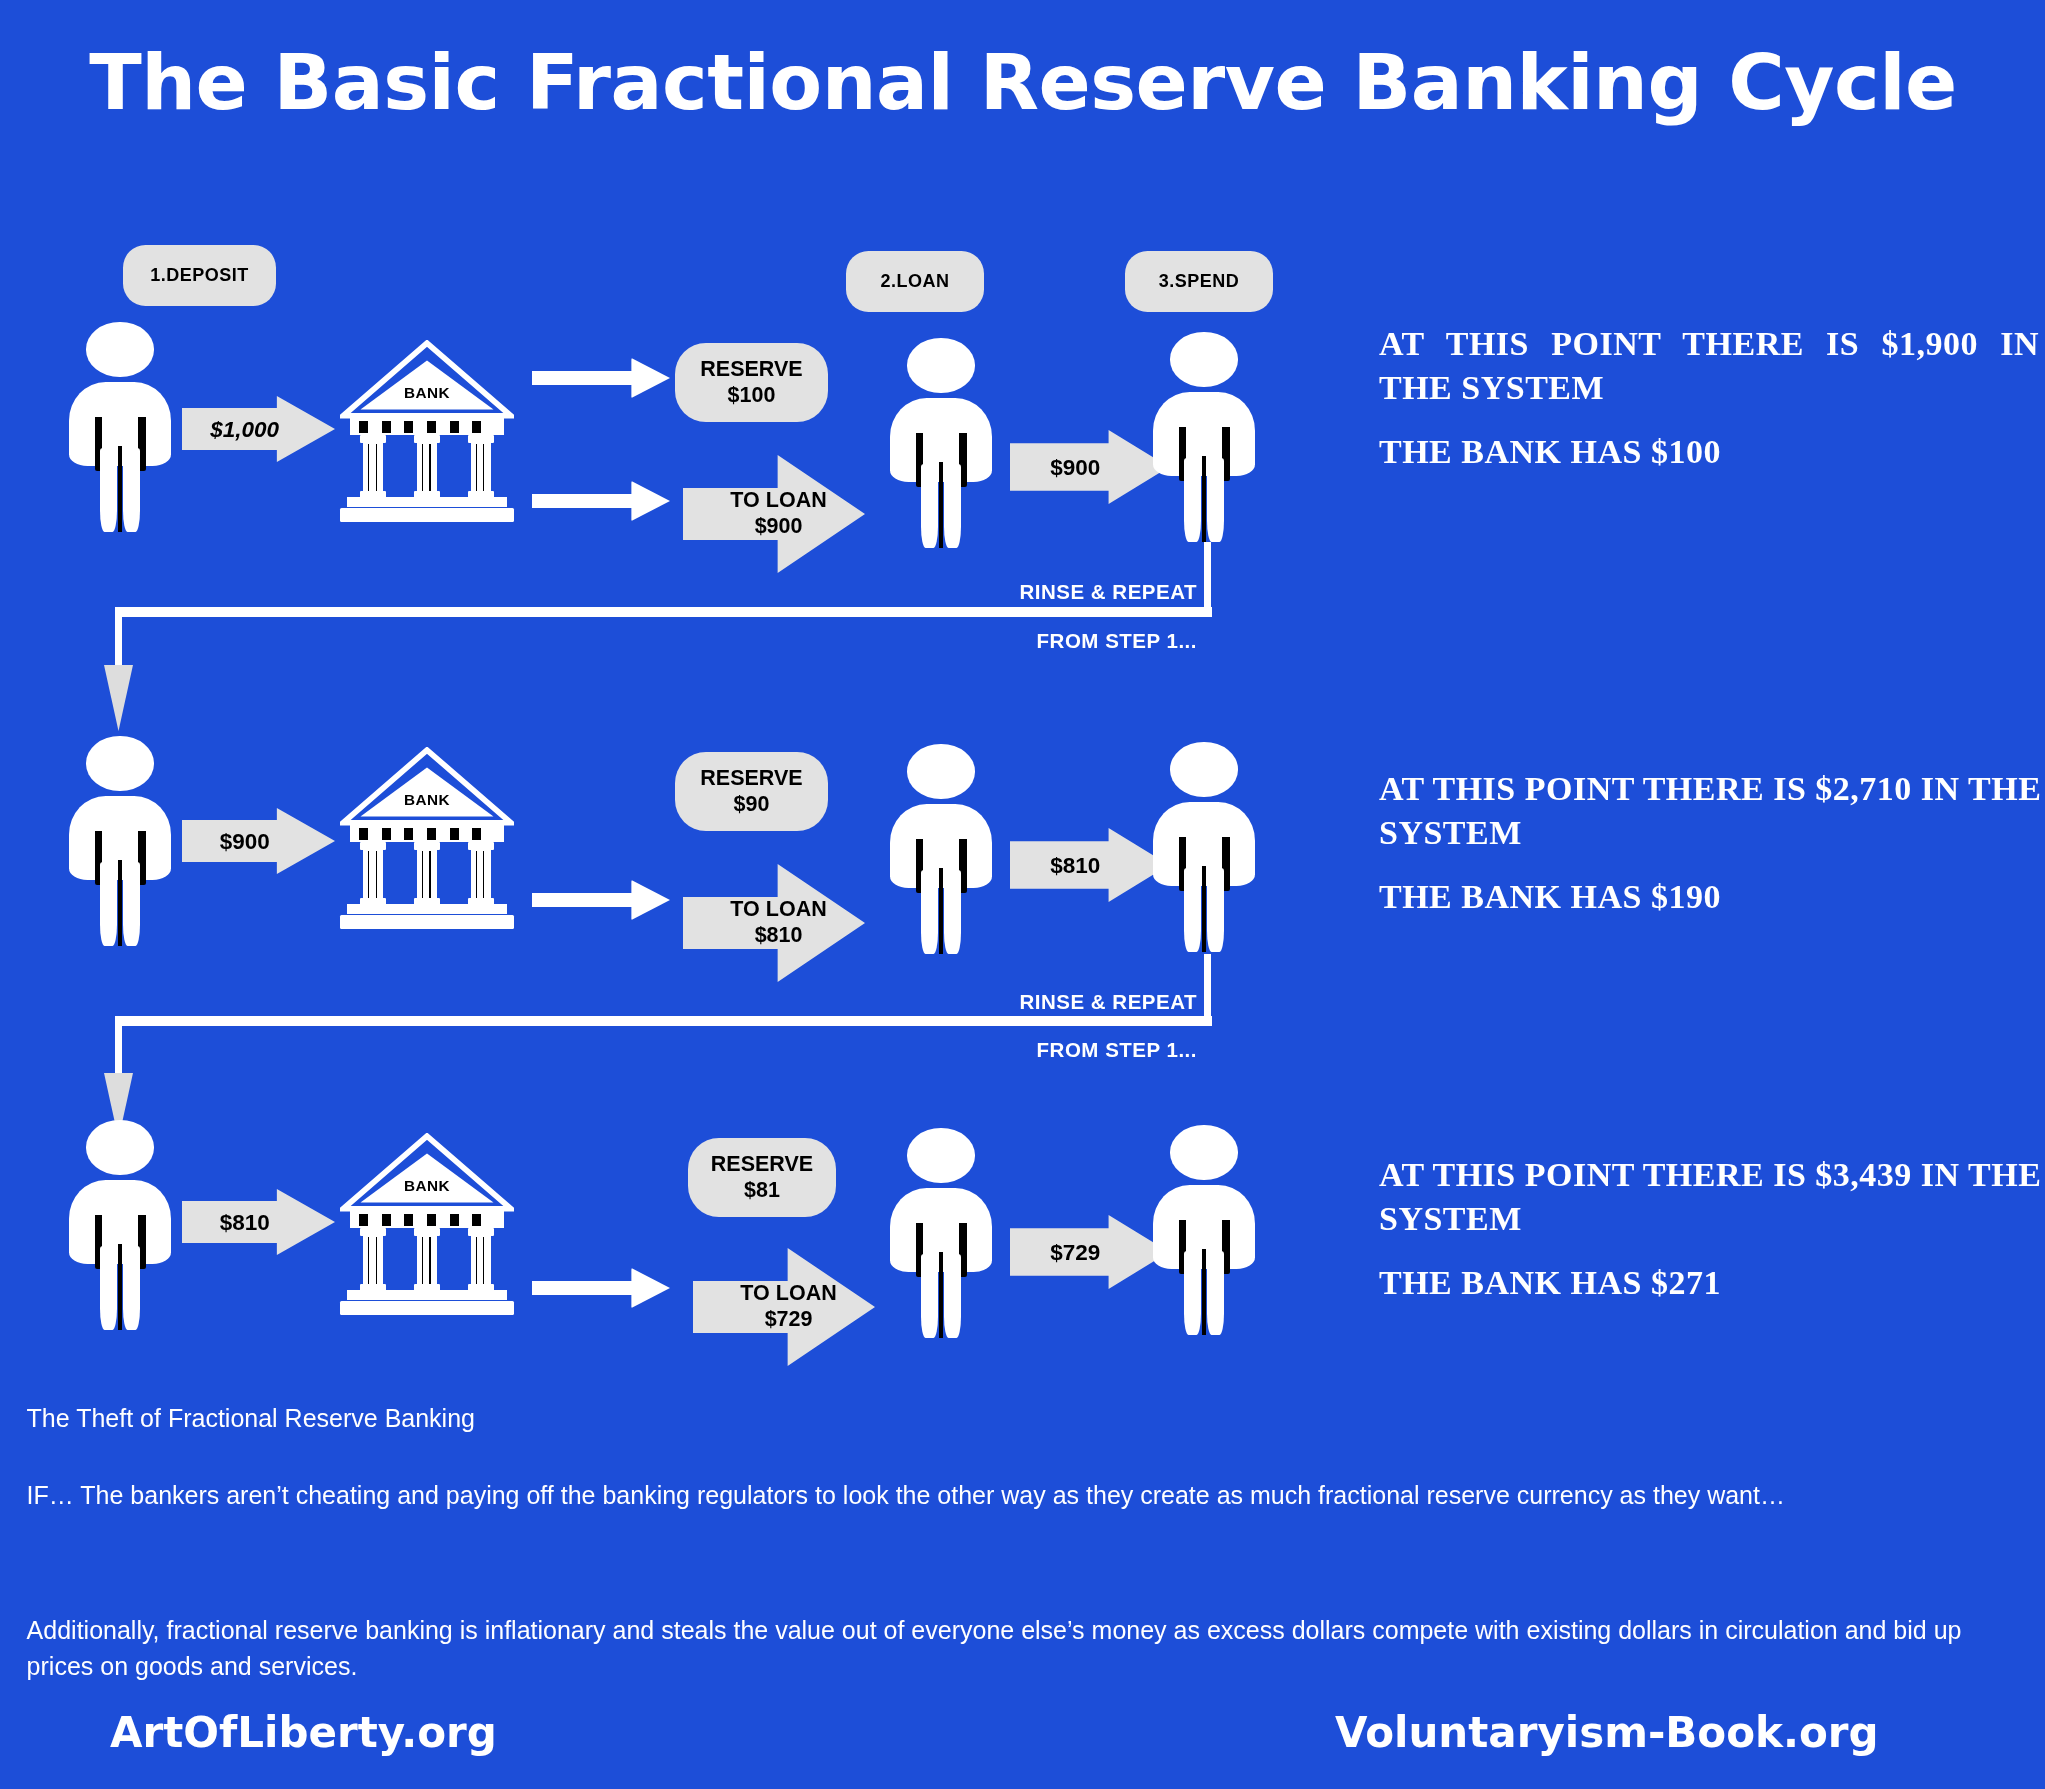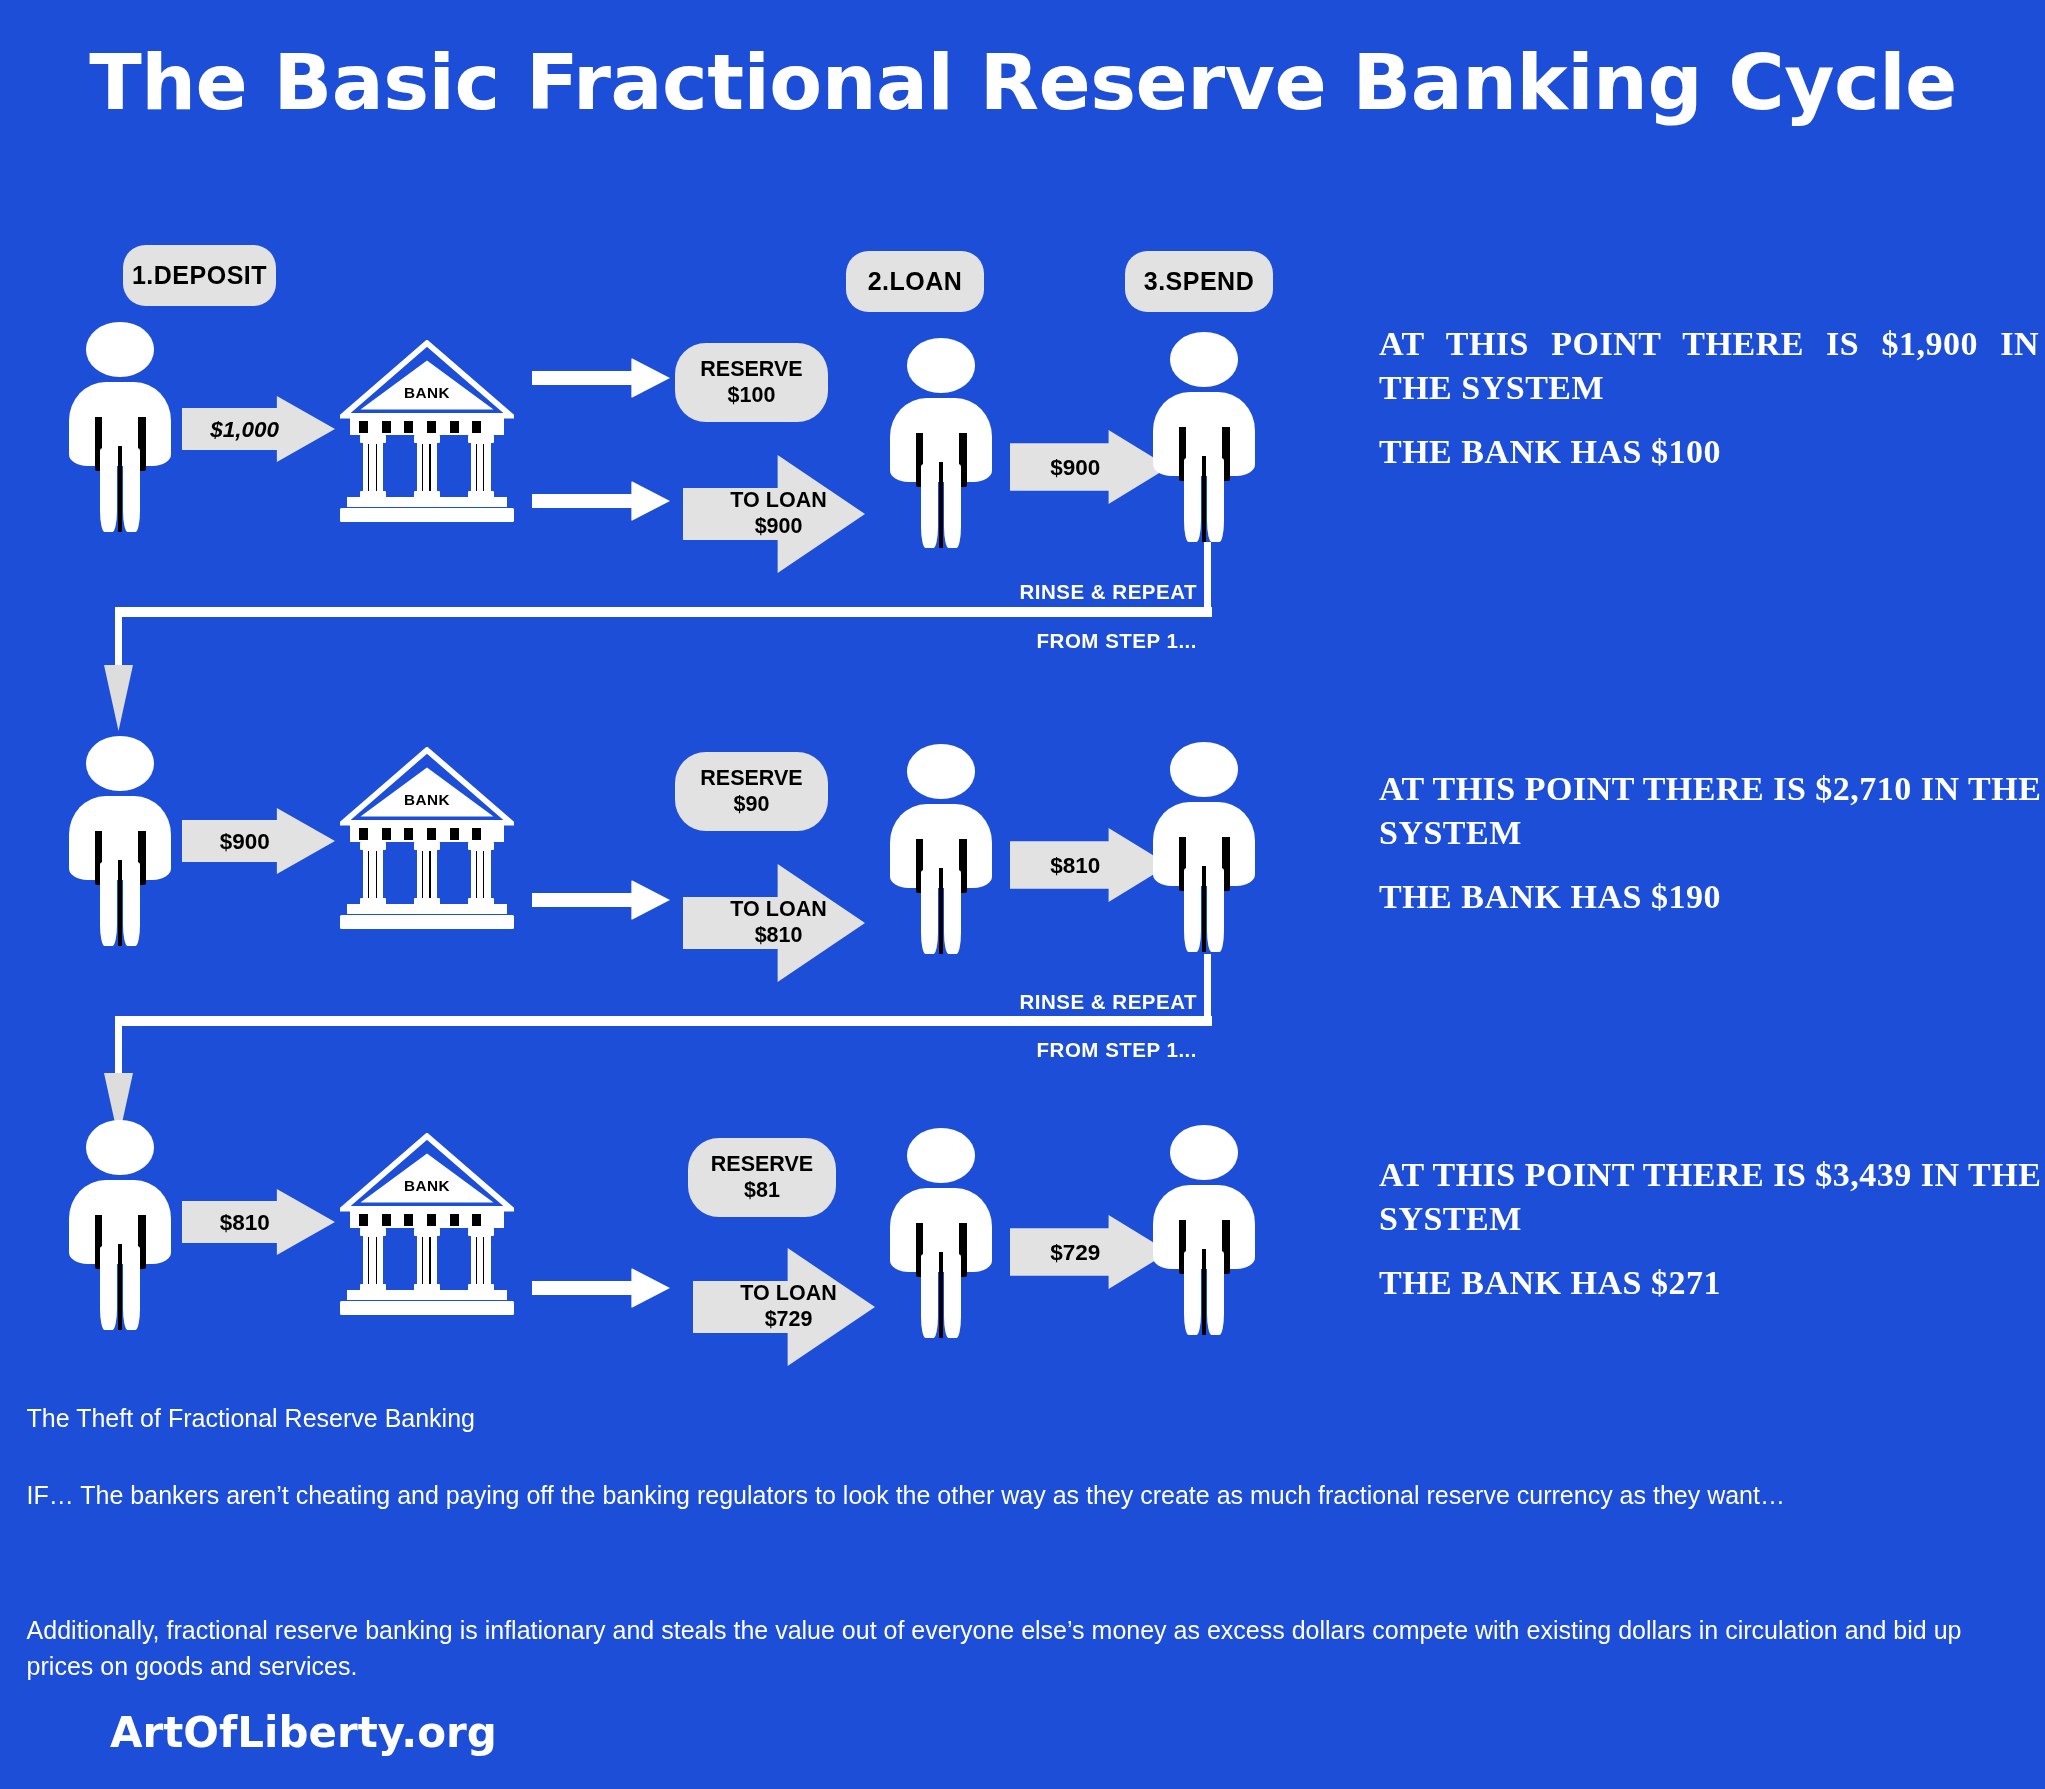--- a/index.html
+++ b/index.html
@@ -108,21 +108,21 @@
     position:absolute;
     background:#e2e2e2;
     color:#000;
     display:flex;align-items:center;justify-content:center;
     text-align:center;
     font-weight:bold;
     font-family:"Liberation Sans", sans-serif;
     line-height:1.18;
     letter-spacing:0px;
   }
-  .badge.step{border-radius:22.5px;font-size:25px;letter-spacing:0.5px;}
+  .badge.step{border-radius:22.5px;font-size:18px;letter-spacing:0.5px;}
   .badge.reserve{border-radius:31px;font-size:21.5px;}
 
   
   .garrow{
     position:absolute;
     background:#e2e2e2;
     color:#000;
     font-weight:bold;
     font-family:"Liberation Sans", sans-serif;
     display:flex;align-items:center;
@@ -518,15 +518,16 @@
     <span class="l2">THE BANK HAS $271</span>
   </div>
 
   <div class="btext" style="left:26.6px;top:1401px;width:1125px;">The Theft of Fractional Reserve Banking</div>
 
   <div class="btext" style="left:26.6px;top:1478px;width:2005px;">IF… The bankers aren’t cheating and paying off the banking regulators to look the other way as they create as much fractional reserve currency as they want…</div>
 
   <div class="btext" style="left:26.6px;top:1613px;width:2005px;">Additionally, fractional reserve banking is inflationary and steals the value out of everyone else’s money as excess dollars compete with existing dollars in circulation and bid up prices on goods and services.</div>
 
   <div class="footer" style="left:110px;top:1708px;">ArtOfLiberty.org</div>
+  <div class="footer" style="left:1335px;top:1708px;">Voluntaryism-Book.org</div>
 
 </div>
 
 
 </body></html>

